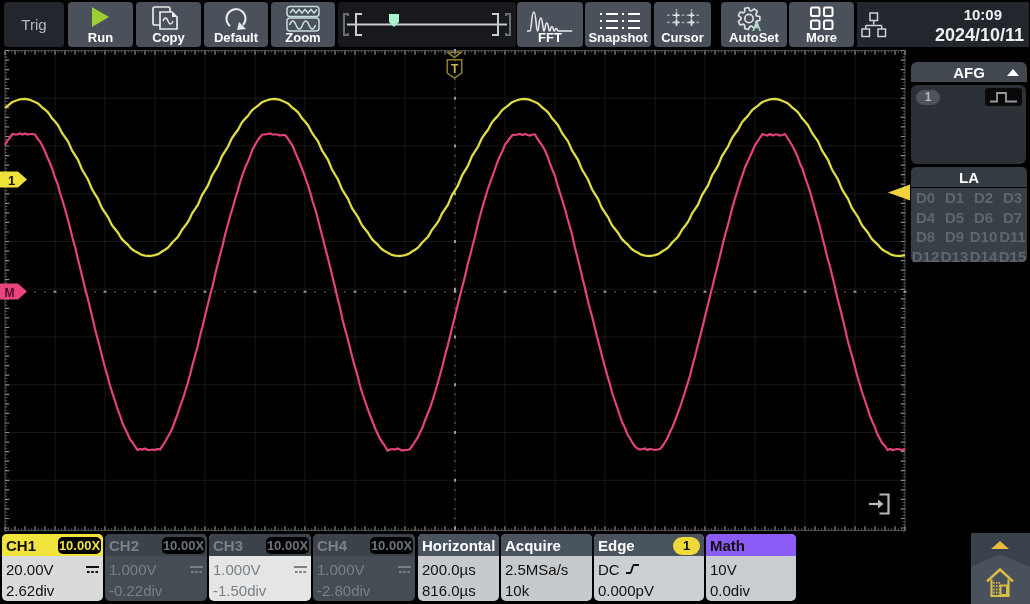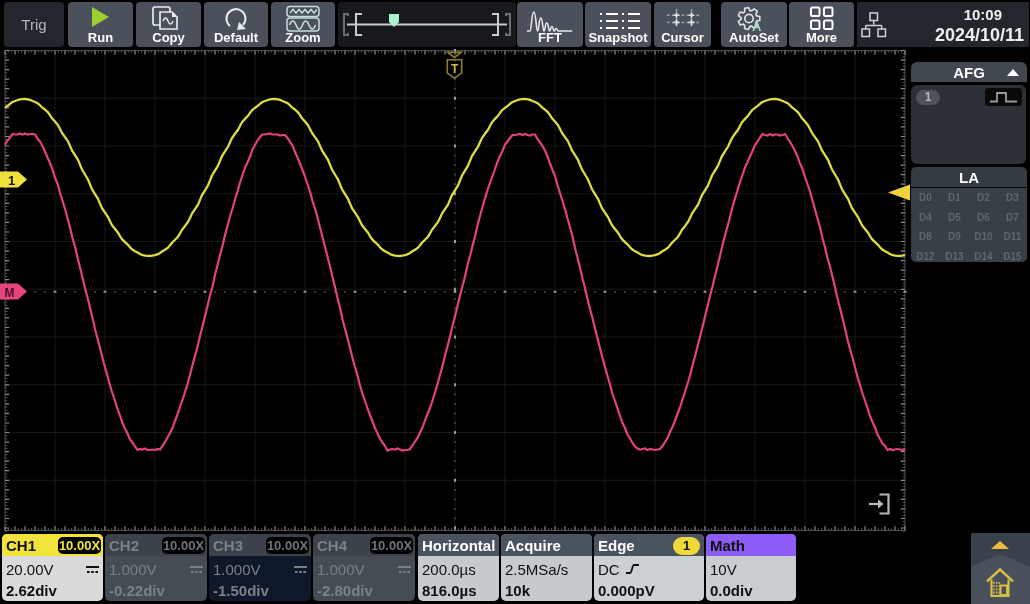--- a/index.html
+++ b/index.html
@@ -2,21 +2,21 @@
 <html><head><meta charset="utf-8">
 <style>
 *{margin:0;padding:0;box-sizing:border-box}
 body{width:1030px;height:604px;background:#000;font-family:"Liberation Sans",sans-serif;position:relative;overflow:hidden}
 .abs{position:absolute}
 .btn{position:absolute;top:2px;height:45px;background:#4a515a;border-radius:4px;text-align:center;color:#fff}
 .btn .lb{position:absolute;bottom:2px;left:0;right:0;font-size:13px;font-weight:bold;color:#fff}
 .bx{position:absolute;top:534px;height:67px;border-radius:5px;overflow:hidden}
 .bx .hd{height:22px;line-height:23px;font-size:15px;font-weight:bold;padding-left:4px}
 .bx .row1{position:absolute;top:26px;left:4px;font-size:15px;font-weight:normal;line-height:20px}
-.bx .row2{position:absolute;top:47px;left:4px;font-size:15px;font-weight:bold;line-height:20px}
+.bx .row2{position:absolute;top:47px;left:4px;font-size:15px;font-weight:normal;line-height:20px}
 .badge{position:absolute;top:3px;right:2px;width:43px;height:17px;background:#000;border-radius:5px;font-size:13px;font-weight:bold;text-align:center;line-height:17px}
 </style></head>
 <body>
 
 <div class="btn" style="left:4px;width:60px;background:#23272d">
     <div style="line-height:45px;font-size:15px;color:#b2b8bf;font-weight:normal">Trig</div>
   </div>
 <div class="btn" style="left:68px;width:65px">
  <svg class="abs" style="left:0;top:4px" width="65" height="26">
       <polygon points="24,1 41,11 24,21" fill="#9fce33"></polygon>
@@ -156,21 +156,21 @@
 
 <div class="abs" style="left:911px;top:62px;width:116px;height:20px;background:#42484f;border-radius:6px 6px 0 0;text-align:center;line-height:21px;color:#fff;font-size:15px;font-weight:bold">AFG<span class="abs" style="right:8px;top:7px;width:0;height:0;border-left:6px solid transparent;border-right:6px solid transparent;border-bottom:7px solid #fff"></span></div>
 <div class="abs" style="left:911px;top:85px;width:115px;height:79px;background:#2c3137;border-radius:6px">
  <div class="abs" style="left:5px;top:5px;width:24px;height:15px;background:#4d5359;border-radius:8px;text-align:center;line-height:15px;font-size:12px;font-weight:bold;color:#b4b9be">1</div>
  <svg class="abs" style="right:4px;top:3px" width="37" height="18">
       <rect width="37" height="18" rx="3" fill="#0a0a0a"></rect>
       <path d="M5,13.5 H12 V5 H21 V13.5 H32" stroke="#969ba1" stroke-width="1.8" fill="none"></path>
     </svg>
 </div>
 <div class="abs" style="left:911px;top:167px;width:116px;height:20px;background:#343b42;border-radius:5px 5px 0 0;text-align:center;line-height:21px;color:#fff;font-size:15px;font-weight:bold">LA</div>
-<div class="abs" style="left:911px;top:188px;width:116px;height:74px;background:#383f47;border-radius:0 0 5px 5px;color:#5f666d;font-weight:bold;font-size:10px">
+<div class="abs" style="left:911px;top:188px;width:116px;height:74px;background:#383f47;border-radius:0 0 5px 5px;color:#5f666d;font-weight:bold;font-size:15px">
  <div style="display:flex;text-align:center;line-height:19.5px">
       <div style="width:25%">D0</div>
       <div style="width:25%">D1</div>
       <div style="width:25%">D2</div>
       <div style="width:25%">D3</div>
     </div>
  <div style="display:flex;text-align:center;line-height:19.5px">
       <div style="width:25%">D4</div>
       <div style="width:25%">D5</div>
       <div style="width:25%">D6</div>
@@ -201,21 +201,21 @@
 </div>
 <div class="bx" style="left:105px;width:102px;background:#454c54">
  <div class="hd" style="background:#3b424a;color:#7a8187">CH2<span class="badge" style="color:#6d747b">10.00X</span></div>
  <div class="row1" style="color:#7a8187">1.000V</div>
  <div class="row2" style="color:#7a8187">-0.22div</div>
  <svg class="abs" style="right:3px;top:31px" width="14" height="10">
       <path d="M0,2 H13" stroke="#7a8187" stroke-width="2"></path>
       <path d="M1,7 h2.6 M5.2,7 h2.6 M9.4,7 h2.6" stroke="#7a8187" stroke-width="2"></path>
     </svg>
 </div>
-<div class="bx" style="left:209px;width:102px;background:#0f172a">
+<div class="bx" style="left:209px;width:102px;background:#e5e5e5">
  <div class="hd" style="background:#3b424a;color:#7a8187">CH3<span class="badge" style="color:#6d747b">10.00X</span></div>
  <div class="row1" style="color:#7a8187">1.000V</div>
  <div class="row2" style="color:#7a8187">-1.50div</div>
  <svg class="abs" style="right:3px;top:31px" width="14" height="10">
       <path d="M0,2 H13" stroke="#7a8187" stroke-width="2"></path>
       <path d="M1,7 h2.6 M5.2,7 h2.6 M9.4,7 h2.6" stroke="#7a8187" stroke-width="2"></path>
     </svg>
 </div>
 <div class="bx" style="left:313px;width:102px;background:#454c54">
  <div class="hd" style="background:#3b424a;color:#7a8187">CH4<span class="badge" style="color:#6d747b">10.00X</span></div>

